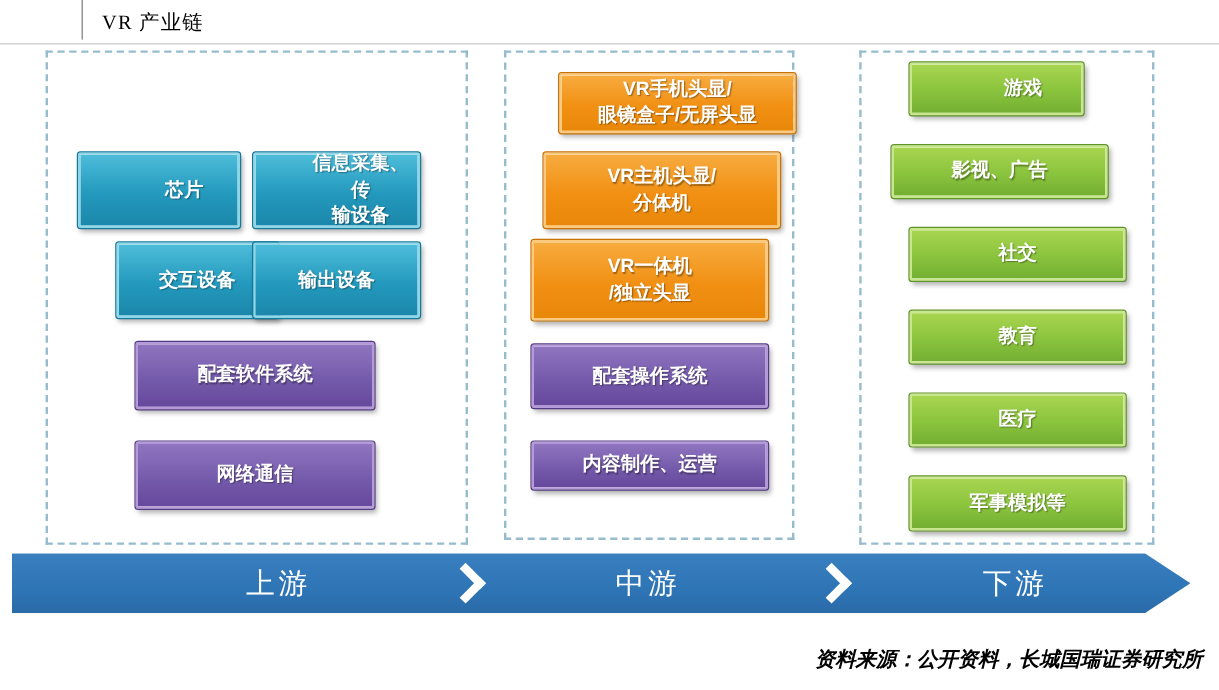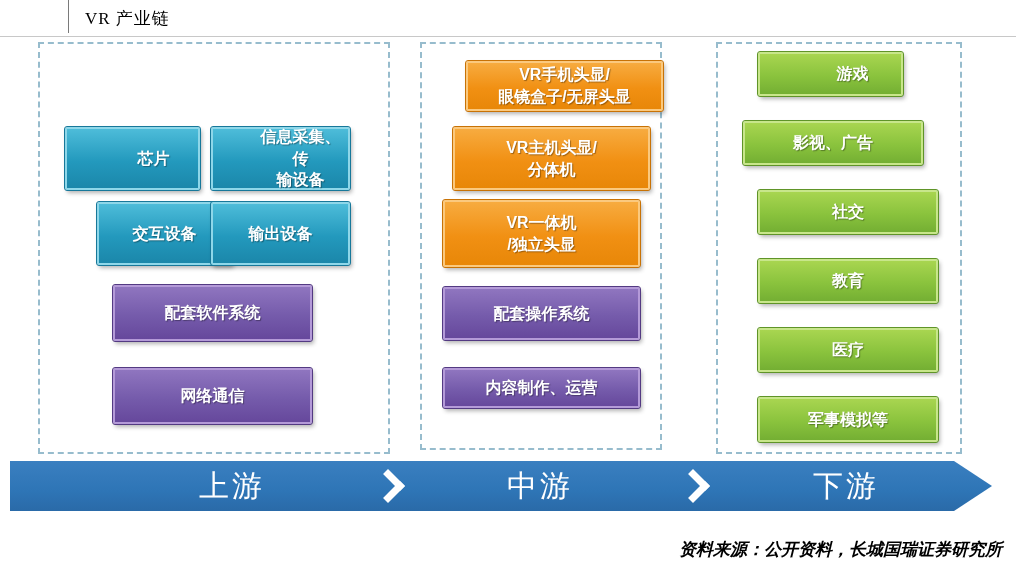--- a/index.html
+++ b/index.html
@@ -110,21 +110,21 @@
     width: 982px; height: 50px;
     background: linear-gradient(180deg, #3a7fc0 0%, #2e75b6 60%, #2a6aa8 100%);
     clip-path: polygon(0 0, calc(100% - 38px) 0, 100% 50%, calc(100% - 38px) 100%, 0 100%);
   }
   .band-label {
     position: absolute;
     top: 50%;
     transform: translate(-50%, -50%);
     color: #ffffff;
     font-family: "Liberation Serif", serif;
-    font-size: 30px;
+    font-size: 24px;
     letter-spacing: 3px;
     white-space: nowrap;
   }
   .band-label-up   { left: 222px; }
   .band-label-mid  { left: 530px; }
   .band-label-down { left: 836px; }
 
   .chevron {
     position: absolute;
     top: 13px;

